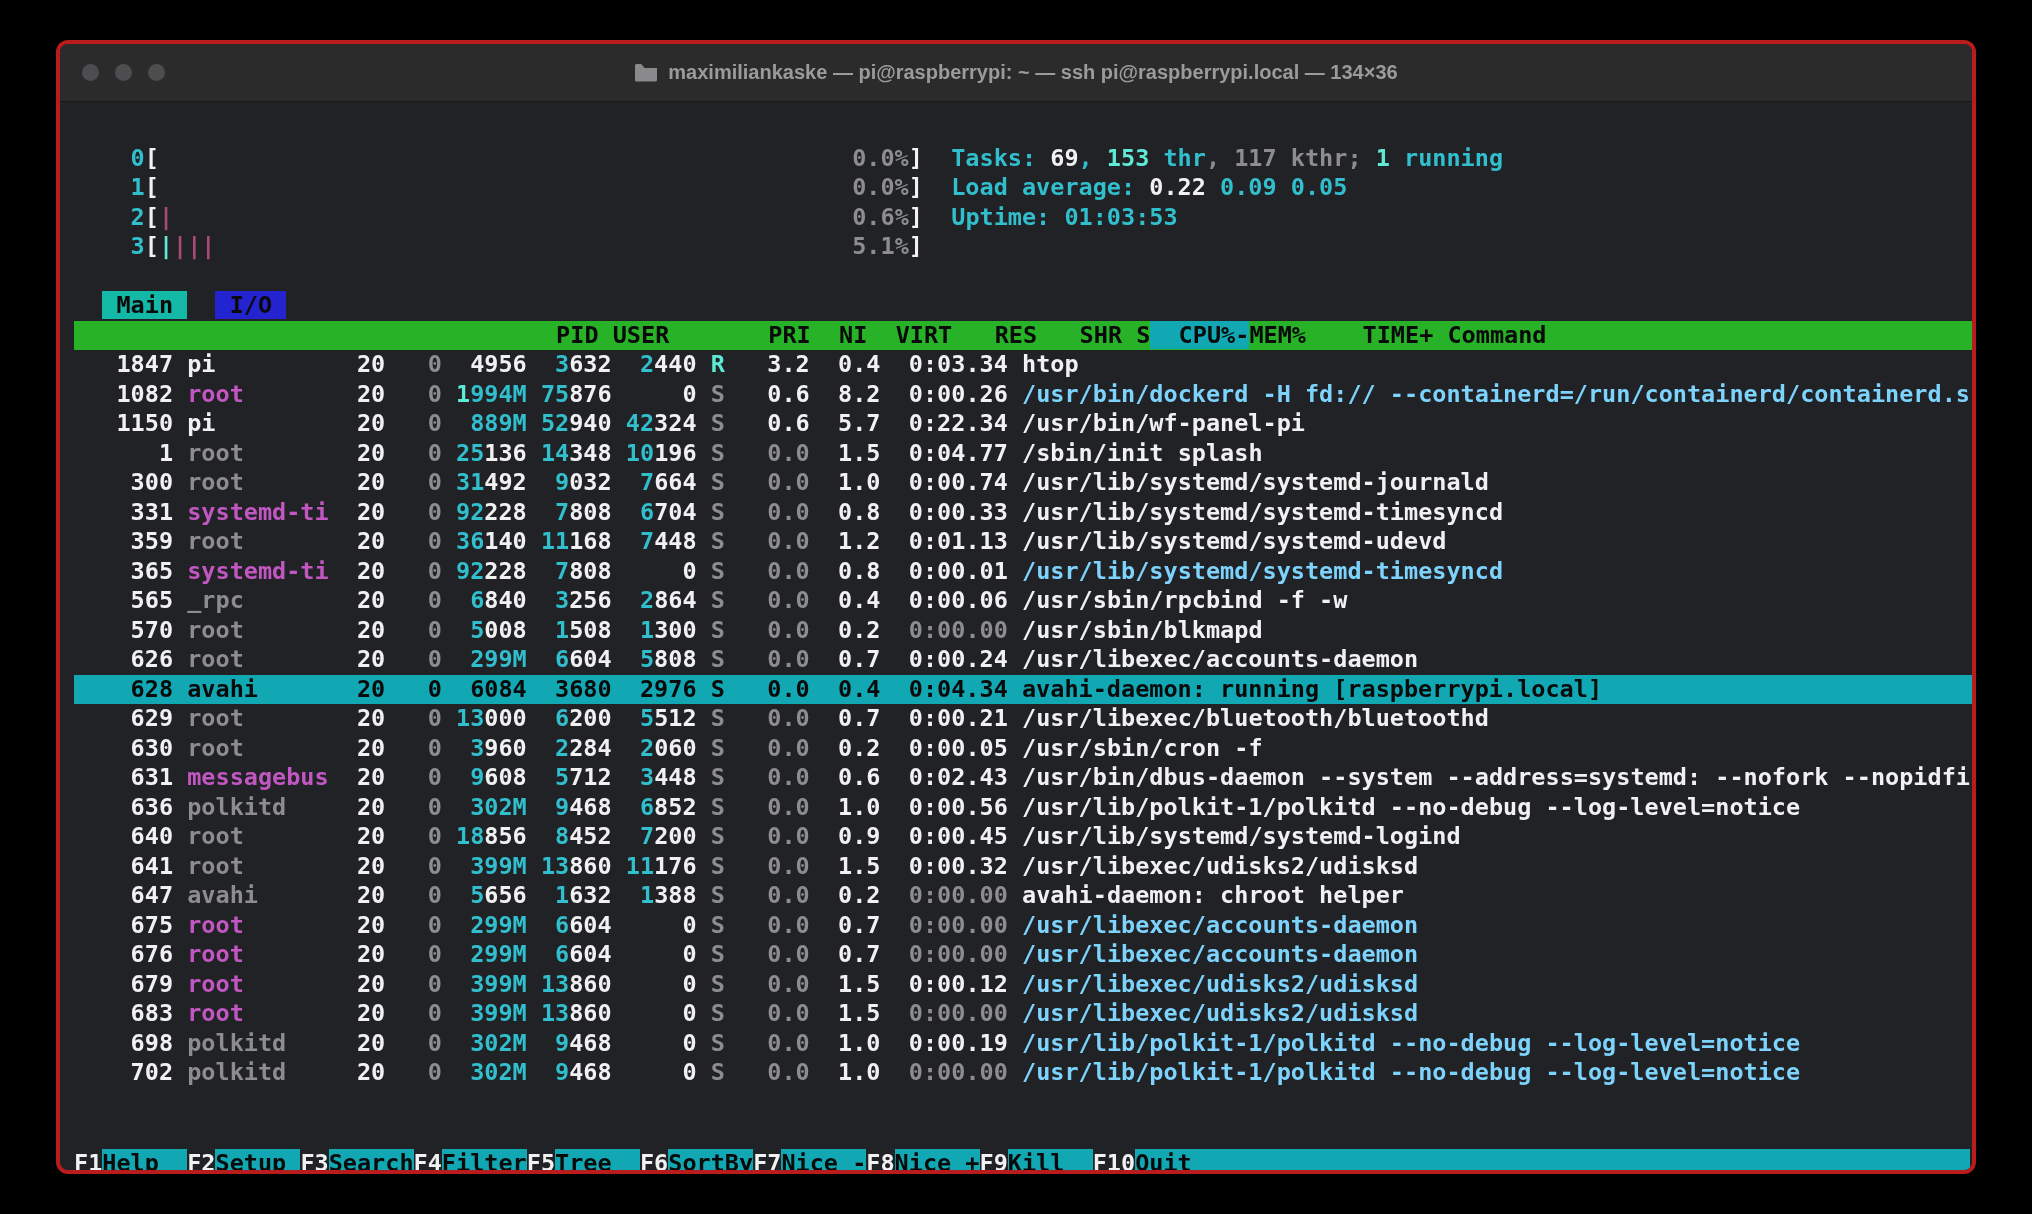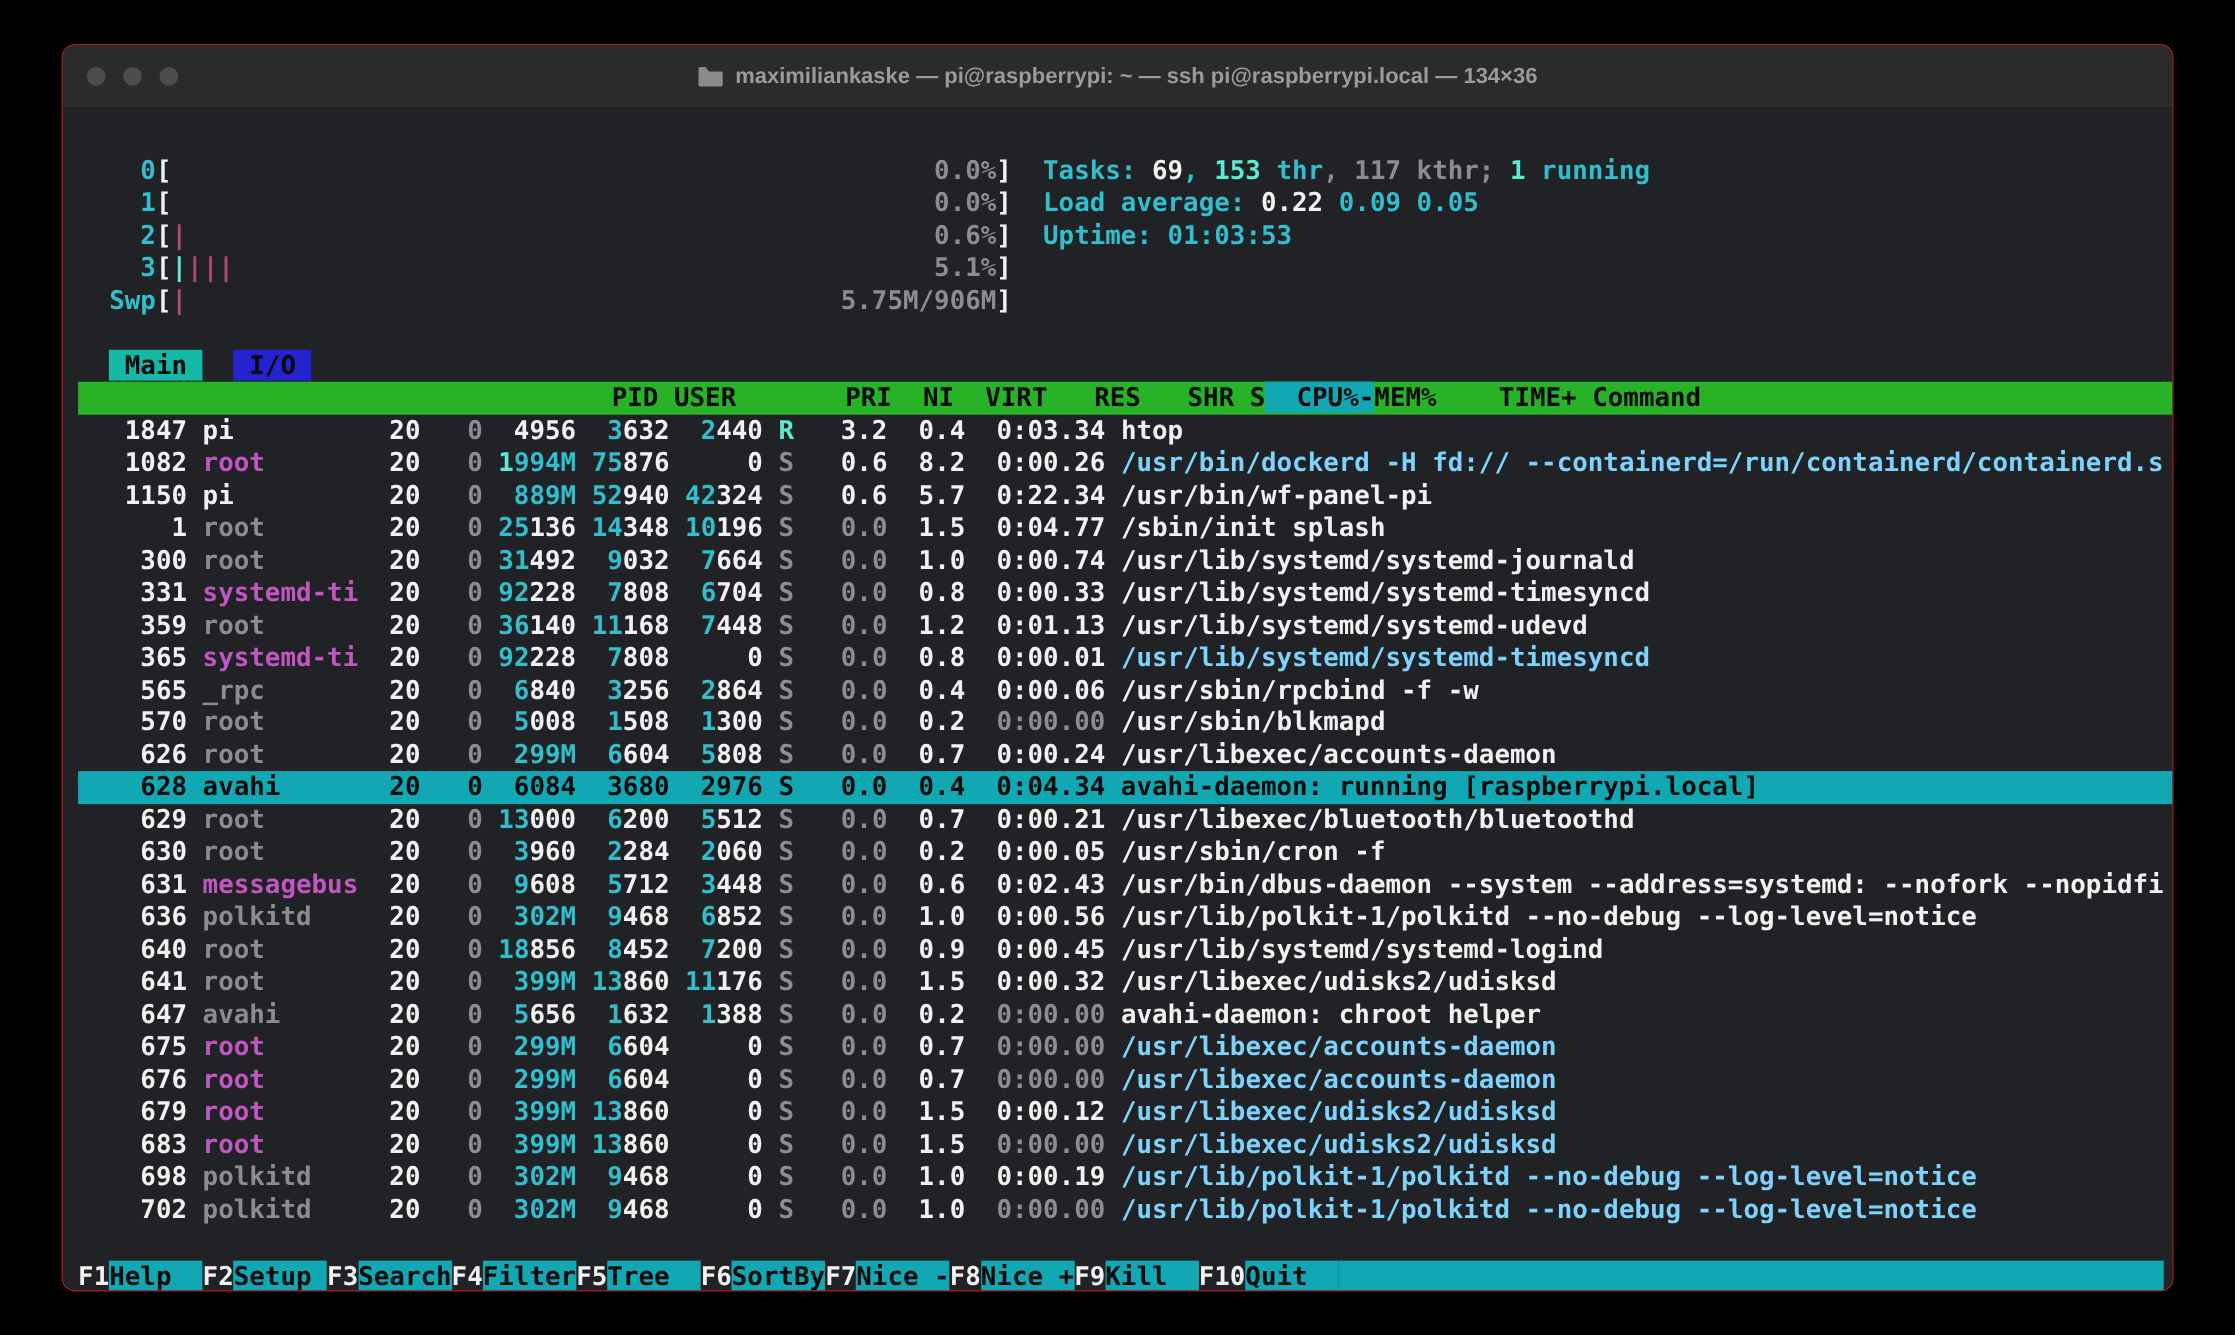--- a/index.html
+++ b/index.html
@@ -1,18 +1,18 @@
 <!DOCTYPE html>
 <html><head>
 <meta charset="utf-8">
 <style>
   html,body{margin:0;padding:0;background:#000;}
   body{width:2032px;height:1214px;position:relative;overflow:hidden;}
   .window{position:absolute;left:56px;top:40px;width:1920px;height:1134px;background:#202226;
-          border:1px solid #b91c1c;border-radius:12px;box-shadow:0 24px 70px rgba(0,0,0,.85);
+          border:4px solid #b91c1c;border-radius:12px;box-shadow:0 24px 70px rgba(0,0,0,.85);
           overflow:hidden;box-sizing:border-box;}
   .titlebar{height:57px;background:#2b2b2c;border-bottom:1px solid #1a1a1a;display:flex;
             align-items:center;justify-content:center;position:relative;}
   .lights{position:absolute;left:22px;top:0;height:100%;display:flex;align-items:center;gap:16px;}
   .light{width:17px;height:17px;border-radius:50%;background:#4d4d50;}
   .title{color:#9b9b9e;font:700 20px "Liberation Sans",sans-serif;display:flex;align-items:center;gap:10px;}
   .title svg{flex:0 0 auto;}
   .term{height:1076px;box-sizing:border-box;padding:12px 0 0 14px;display:flex;flex-direction:column;
         font-family:"DejaVu Sans Mono",monospace;font-weight:700;font-size:23.5px;line-height:29.5px;
         color:#ededee;}
@@ -52,21 +52,20 @@
       </svg>
       <span>maximiliankaske — pi@raspberrypi: ~ — ssh pi@raspberrypi.local — 134×36</span>
     </div>
   </div>
   <div class="term" id="term">
       <div class="line"></div>
       <div class="line"><span class="c">    0</span><span class="w">[</span><span>                                                 </span><span class="g">0.0%</span><span class="w">]</span><span>  </span><span><span class="c">Tasks: </span><span class="w">69</span><span class="c">, </span><span class="gr">153</span><span class="c"> thr</span><span class="g">, </span><span class="g">117 kthr</span><span class="g">; </span><span class="gr">1</span><span class="c"> running</span></span></div>
       <div class="line"><span class="c">    1</span><span class="w">[</span><span>                                                 </span><span class="g">0.0%</span><span class="w">]</span><span>  </span><span><span class="c">Load average: </span><span class="w">0.22 </span><span class="c">0.09 </span><span class="c">0.05</span></span></div>
       <div class="line"><span class="c">    2</span><span class="w">[</span><span class="bp">|</span><span>                                                </span><span class="g">0.6%</span><span class="w">]</span><span>  </span><span><span class="c">Uptime: </span><span class="c">01:03:53</span></span></div>
       <div class="line"><span class="c">    3</span><span class="w">[</span><span class="gr">|</span><span class="bp">|||</span><span>                                             </span><span class="g">5.1%</span><span class="w">]</span></div>
-      <div class="line"><span class="c">  Swp</span><span class="w">[</span><span class="bp">|</span><span>                                          </span><span class="g">5.75M/906M</span><span class="w">]</span></div>
       <div class="line"></div>
       <div class="line"><span>  </span><span class="k bgG"> Main </span><span>  </span><span class="k bgB"> I/O </span></div>
       <div class="line hdrRow"><span class="k">    PID </span><span class="k">USER      </span><span class="k"> PRI</span><span class="k">  NI</span><span class="k">  VIRT</span><span class="k">   RES</span><span class="k">   SHR</span><span class="k"> S</span><span class="k bgC">  CPU%-</span><span class="k">MEM%</span><span class="k">    TIME+</span><span class="k"> Command</span></div>
       <div class="line"><span class="w">   1847 </span><span class="w">pi        </span><span class="w">  20</span><span class="g">   0</span><span>  </span><span class="w">4956</span><span>  </span><span class="c">3</span><span class="w">632</span><span>  </span><span class="c">2</span><span class="w">440</span><span class="gr"> R</span><span class="w">   3.2</span><span class="w">  0.4</span><span class="w">  0:03.34</span><span class="w"> htop</span></div>
       <div class="line"><span class="w">   1082 </span><span class="m">root      </span><span class="w">  20</span><span class="g">   0</span><span> </span><span class="gr">1</span><span class="c">994M</span><span> </span><span class="c">75</span><span class="w">876</span><span>     </span><span class="w">0</span><span class="g"> S</span><span class="w">   0.6</span><span class="w">  8.2</span><span class="w">  0:00.26</span><span class="gc"> /usr/bin/dockerd -H fd:// --containerd=/run/containerd/containerd.s</span></div>
       <div class="line"><span class="w">   1150 </span><span class="w">pi        </span><span class="w">  20</span><span class="g">   0</span><span>  </span><span class="c">889M</span><span> </span><span class="c">52</span><span class="w">940</span><span> </span><span class="c">42</span><span class="w">324</span><span class="g"> S</span><span class="w">   0.6</span><span class="w">  5.7</span><span class="w">  0:22.34</span><span class="w"> /usr/bin/wf-panel-pi</span></div>
       <div class="line"><span class="w">      1 </span><span class="g">root      </span><span class="w">  20</span><span class="g">   0</span><span> </span><span class="c">25</span><span class="w">136</span><span> </span><span class="c">14</span><span class="w">348</span><span> </span><span class="c">10</span><span class="w">196</span><span class="g"> S</span><span class="g">   0.0</span><span class="w">  1.5</span><span class="w">  0:04.77</span><span class="w"> /sbin/init splash</span></div>
       <div class="line"><span class="w">    300 </span><span class="g">root      </span><span class="w">  20</span><span class="g">   0</span><span> </span><span class="c">31</span><span class="w">492</span><span>  </span><span class="c">9</span><span class="w">032</span><span>  </span><span class="c">7</span><span class="w">664</span><span class="g"> S</span><span class="g">   0.0</span><span class="w">  1.0</span><span class="w">  0:00.74</span><span class="w"> /usr/lib/systemd/systemd-journald</span></div>
       <div class="line"><span class="w">    331 </span><span class="m">systemd-ti</span><span class="w">  20</span><span class="g">   0</span><span> </span><span class="c">92</span><span class="w">228</span><span>  </span><span class="c">7</span><span class="w">808</span><span>  </span><span class="c">6</span><span class="w">704</span><span class="g"> S</span><span class="g">   0.0</span><span class="w">  0.8</span><span class="w">  0:00.33</span><span class="w"> /usr/lib/systemd/systemd-timesyncd</span></div>
       <div class="line"><span class="w">    359 </span><span class="g">root      </span><span class="w">  20</span><span class="g">   0</span><span> </span><span class="c">36</span><span class="w">140</span><span> </span><span class="c">11</span><span class="w">168</span><span>  </span><span class="c">7</span><span class="w">448</span><span class="g"> S</span><span class="g">   0.0</span><span class="w">  1.2</span><span class="w">  0:01.13</span><span class="w"> /usr/lib/systemd/systemd-udevd</span></div>

